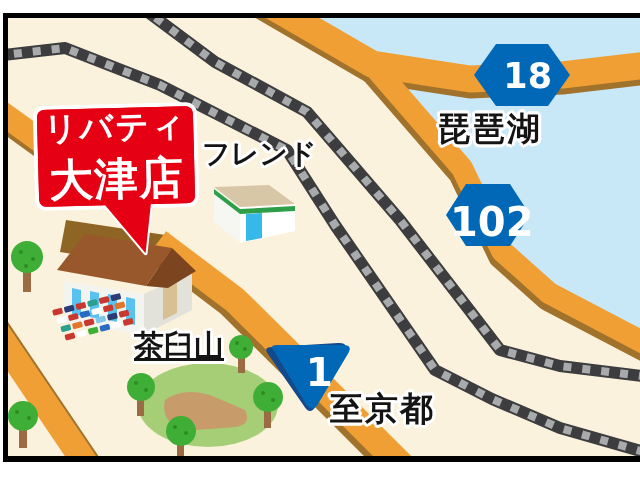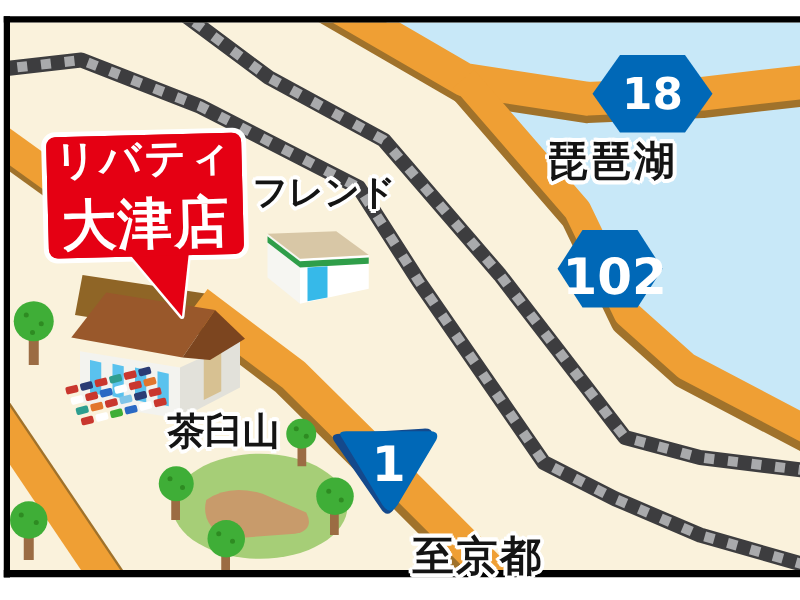--- a/index.html
+++ b/index.html
@@ -4,21 +4,21 @@
 <style>
   html,body{margin:0;padding:0;background:#fff;}
   .stage{position:relative;width:640px;height:480px;overflow:hidden;background:#fff;
          font-family:"DejaVu Sans","Liberation Sans",sans-serif;}
   .stage svg{position:absolute;left:0;top:0;}
   .lbl{position:absolute;font-weight:bold;color:#141414;white-space:nowrap;line-height:1.05;
        text-shadow:-3px 0 #fff,3px 0 #fff,0 -3px #fff,0 3px #fff,
                    -2px -2px #fff,2px -2px #fff,-2px 2px #fff,2px 2px #fff,
                    -3px -1px #fff,3px 1px #fff,-1px 3px #fff,1px -3px #fff;}
   .lbl.center{text-align:left;}
-  .shieldnum{position:absolute;font-weight:bold;color:#fff;text-align:center;text-shadow:none;}
+  .shieldnum{position:absolute;font-weight:bold;color:#fff;text-align:right;text-shadow:none;}
   .callout-text{position:absolute;left:36px;top:106px;width:160px;height:101px;
         display:flex;flex-direction:column;align-items:center;justify-content:center;
         transform:rotate(-1.5deg);color:#fff;font-weight:bold;}
   .callout-text .l1{font-size:33px;letter-spacing:2px;}
   .callout-text .l2{font-size:44px;letter-spacing:1px;}
 </style>
 </head>
 <body>
 
 <div class="stage">
@@ -192,22 +192,22 @@
   <span class="l1">リバティ</span>
   <span class="l2">大津店</span>
 </div>
 
 <div class="lbl center" style="left:202px;top:139px;width:136px;font-size:28px;">
   <div>フレンド</div>
 </div>
 
 <div class="lbl" style="left:437px;top:112px;font-size:33px;letter-spacing:2px;">琵琶湖</div>
 
-<div class="lbl center" style="left:134px;top:330px;width:112px;font-size:30px;">
+<div class="lbl center" style="left:134px;top:330px;width:112px;font-size:30px;text-decoration:underline;">
   <div>茶臼山</div>
 </div>
 
-<div class="lbl" style="left:330px;top:428px;font-size:33px;letter-spacing:2px;">至京都</div>
+<div class="lbl" style="left:330px;top:392px;font-size:33px;letter-spacing:2px;">至京都</div>
 
 <div class="shieldnum" style="left:492px;top:56px;width:60px;font-size:35px;">18</div>
 <div class="shieldnum" style="left:450px;top:199px;width:76px;font-size:40px;">102</div>
 <div class="shieldnum" style="left:289px;top:350px;width:44px;font-size:39px;">1</div>
 </div>
 
 </body></html>

